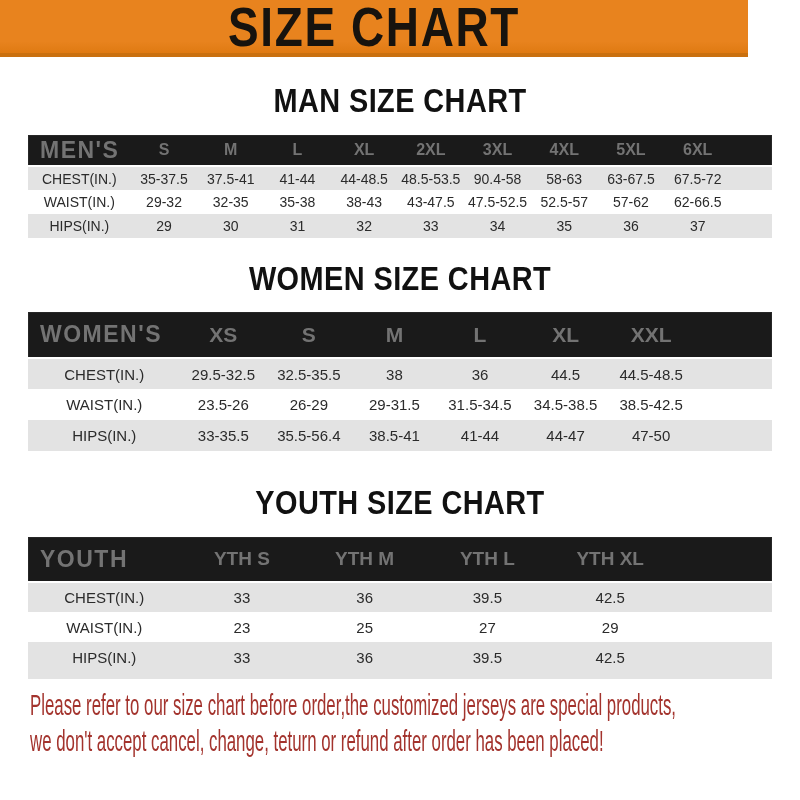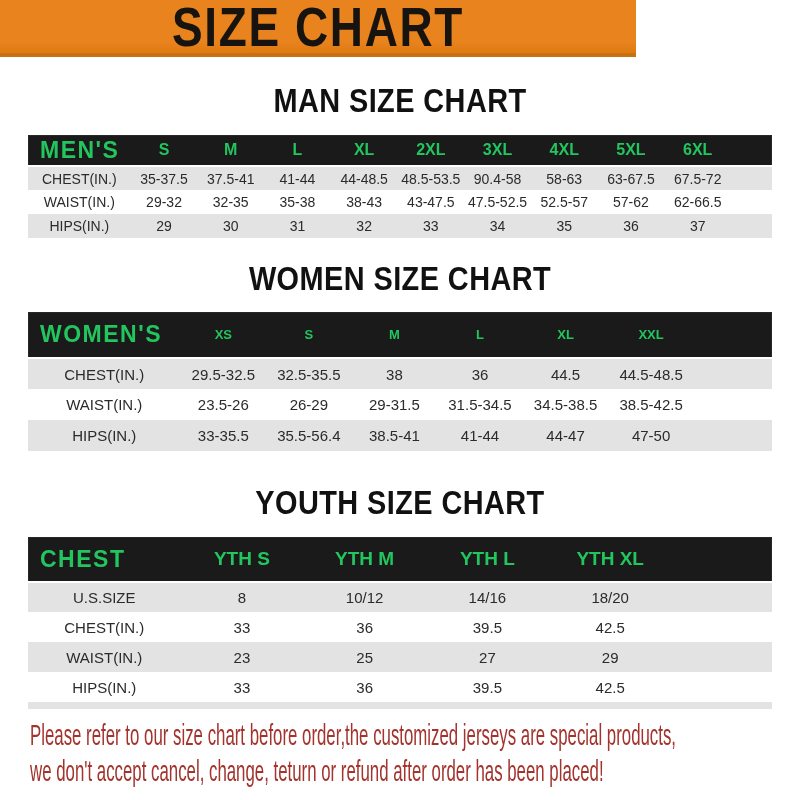--- a/index.html
+++ b/index.html
@@ -6,21 +6,21 @@
   html, body {
     margin: 0; padding: 0;
     width: 800px; height: 800px;
     background: #ffffff;
     overflow: hidden;
     font-family: "Liberation Sans", sans-serif;
   }
 
   
   .banner {
-    width: 636px; height: 57px;
+    width: 748px; height: 57px;
     background: linear-gradient(180deg, var(--banner_bg) 0%, var(--banner_bg) 78%, #df7a12 100%);
     border-bottom: 4px solid var(--banner_border);
     display: flex; align-items: center; justify-content: center;
   }
   .banner h1 {
     margin: 0;
     font-size: 56px; font-weight: bold; line-height: 1;
     color: #17130e;
     letter-spacing: 2px;
     transform: scaleX(0.82);
@@ -46,21 +46,21 @@
   .section.women .table-wrap { margin-top: 17px; }
   .section.youth .table-wrap { margin-top: 18px; }
 
   table.size-table {
     width: 100%;
     border-collapse: collapse;
     table-layout: fixed;
   }
   table.size-table thead tr {
     background: var(--header_bar);
-    color: #22c55e;
+    color: #737373;
     border-bottom: 2px solid #ffffff;
     box-shadow: inset 0 0 0 1px rgba(255,255,255,0.06);
   }
   table.size-table th {
     font-weight: bold;
     text-align: center;
     padding: 0;
     white-space: nowrap;
   }
   table.size-table th.corner {
@@ -80,21 +80,21 @@
   
   .men   table thead tr { height: 31px; }
   .men   table tbody tr { height: 24px; }
   .men   table th { font-size: 16px; }
   .men   table td { font-size: 14px; }
   .men   table .corner { width: 13.8%; }
   .men   table .filler { width: 5.5%; }
 
   .women table thead tr { height: 46px; }
   .women table tbody tr { height: 31px; }
-  .women table th { font-size: 13px; }
+  .women table th { font-size: 21px; }
   .women table td { font-size: 15px; }
   .women table .corner { width: 20.5%; }
   .women table .filler { width: 10.5%; }
 
   .youth table thead tr { height: 45px; }
   .youth table tbody tr { height: 30px; }
   .youth table th { font-size: 19px; }
   .youth table td { font-size: 15px; }
   .youth table .corner { width: 20.5%; }
   .youth table .filler { width: 13.5%; }
@@ -243,38 +243,30 @@
         </table>
     </div>
   </section>
 
   <section class="section youth">
     <h2>YOUTH SIZE CHART</h2>
     <div class="table-wrap">
       <table class="size-table">
           <thead>
             <tr>
-              <th class="corner">CHEST</th>
+              <th class="corner">YOUTH</th>
               <th>YTH S</th>
               <th>YTH M</th>
               <th>YTH L</th>
               <th>YTH XL</th>
               <th class="filler"></th>
             </tr>
           </thead>
           <tbody>
             <tr>
-              <td class="row-label">U.S.SIZE</td>
-              <td>8</td>
-              <td>10/12</td>
-              <td>14/16</td>
-              <td>18/20</td>
-              <td class="filler"></td>
-            </tr>
-            <tr>
               <td class="row-label">CHEST(IN.)</td>
               <td>33</td>
               <td>36</td>
               <td>39.5</td>
               <td>42.5</td>
               <td class="filler"></td>
             </tr>
             <tr>
               <td class="row-label">WAIST(IN.)</td>
               <td>23</td>

